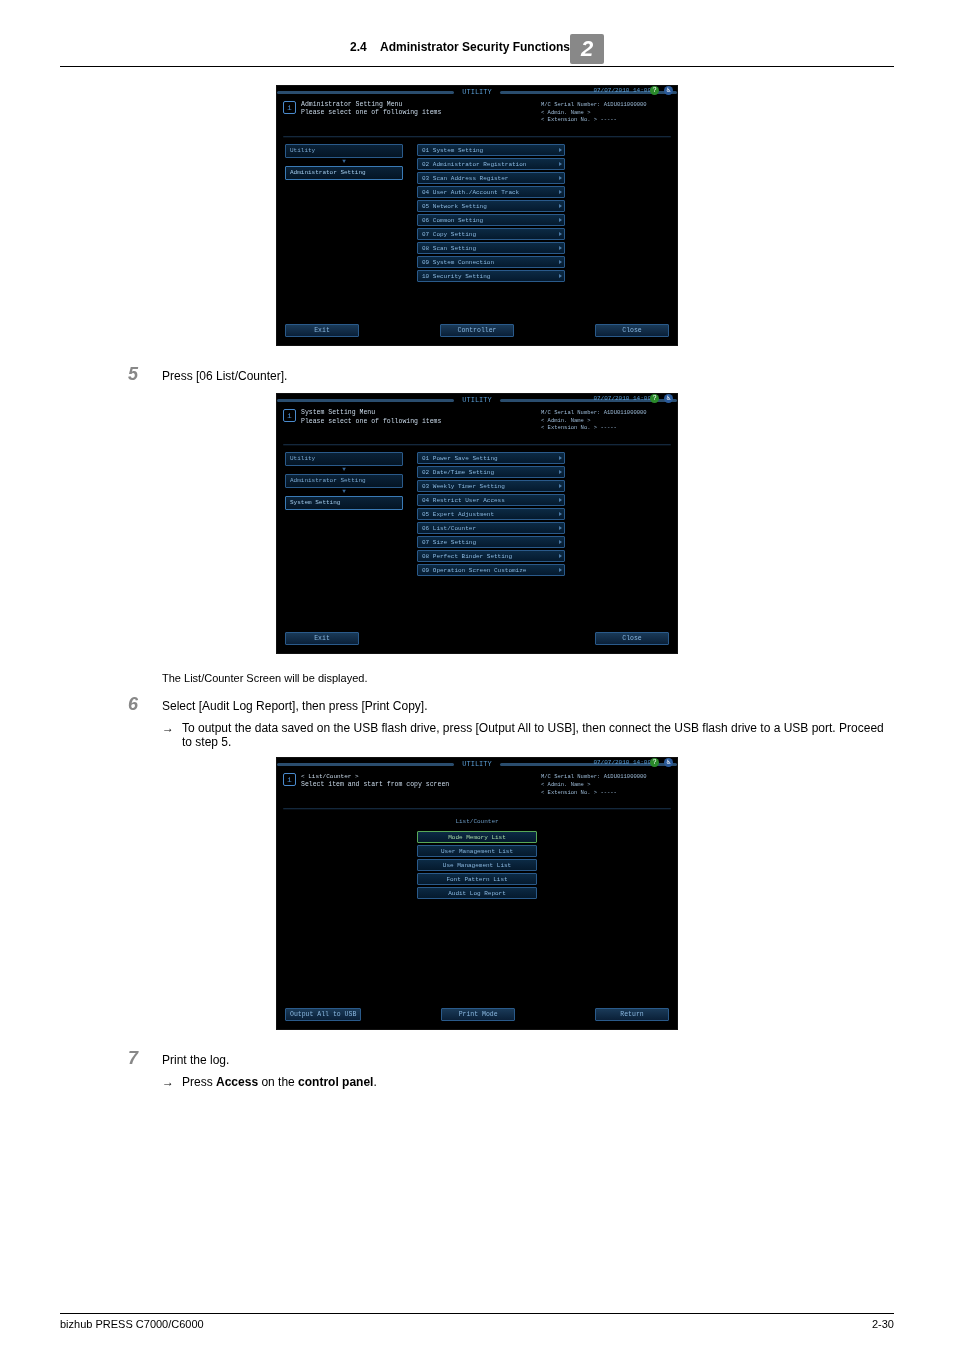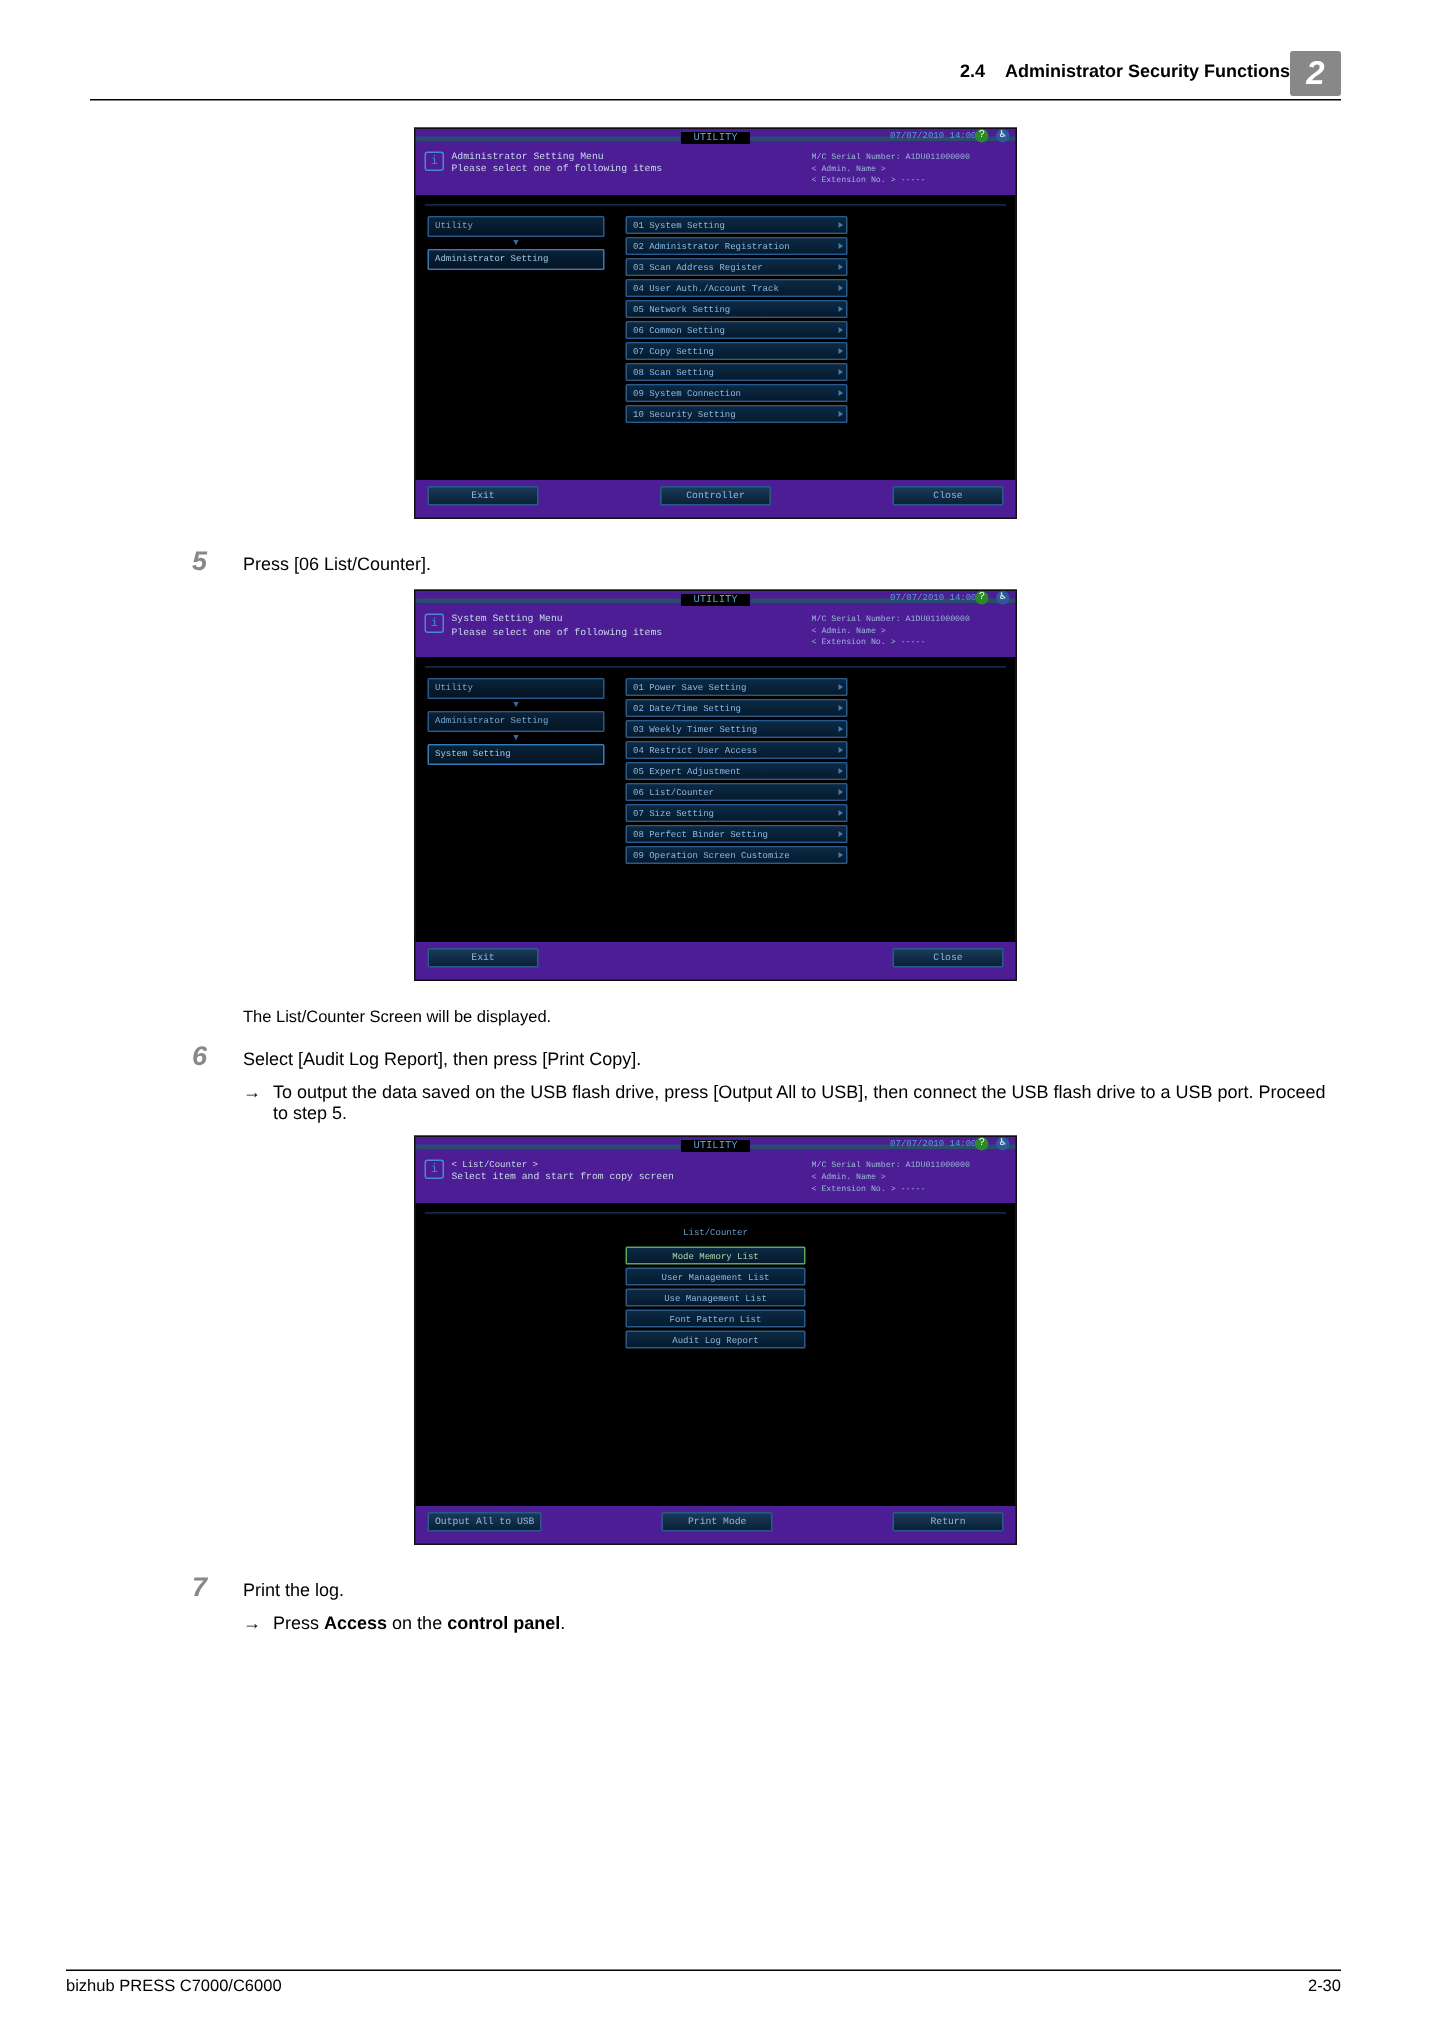--- a/index.html
+++ b/index.html
@@ -10,21 +10,21 @@
     color: #000;
     width: 954px;
   }
   .page {
     padding: 40px 60px 20px 60px;
     position: relative;
     min-height: 1290px;
   }
   .header-row {
     display: flex;
-    justify-content: flex-end;
+    justify-content: center;
     align-items: flex-start;
     border-bottom: 1px solid #000;
     padding-bottom: 2px;
     margin-bottom: 18px;
   }
   .header-left {
     font-size: 12px;
     font-weight: bold;
   }
   .chapter-badge {
@@ -68,21 +68,21 @@
     width: 20px;
     flex-shrink: 0;
     font-weight: bold;
   }
   .sub-text { flex: 1; }
 
   
   .panel {
     width: 400px;
     margin: 8px auto 18px auto;
-    background: #4c1d95;
+    background: #000000;
     color: #b0c8e0;
     font-family: "Courier New", monospace;
     font-size: 6.5px;
     border: 1px solid #111;
     position: relative;
     padding-bottom: 6px;
   }
   .panel-top {
     display: flex;
     align-items: center;
@@ -245,21 +245,21 @@
     border-radius: 1px;
     min-width: 64px;
     text-align: center;
   }
   .foot-spacer { flex: 1; }
   .foot-center { display: flex; justify-content: center; flex: 1; }
 
   .footer {
     position: absolute;
     bottom: 20px;
-    left: 44px;
+    left: 60px;
     right: 60px;
     border-top: 1px solid #000;
     display: flex;
     justify-content: space-between;
     font-size: 11px;
     padding-top: 4px;
   }
 </style>
 <style>#menu2 .menu-btn::after{display:none;}</style></head>
 <body>

